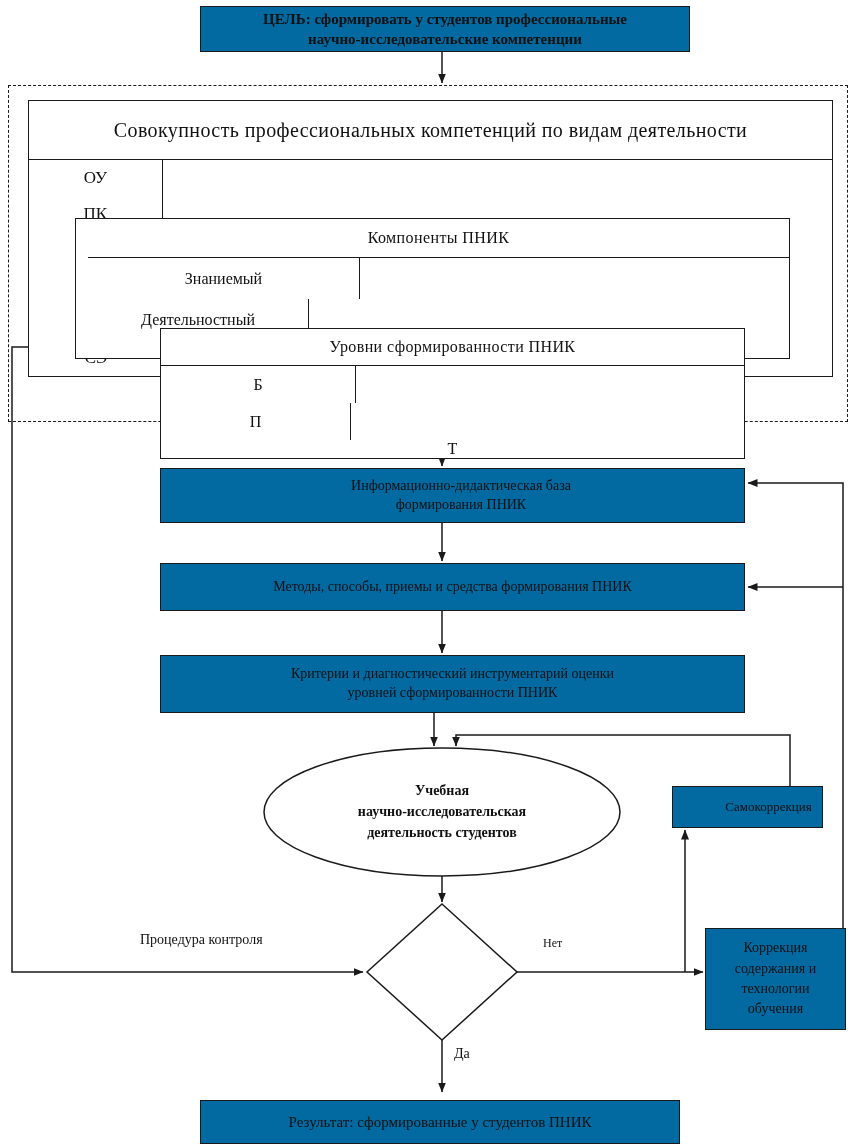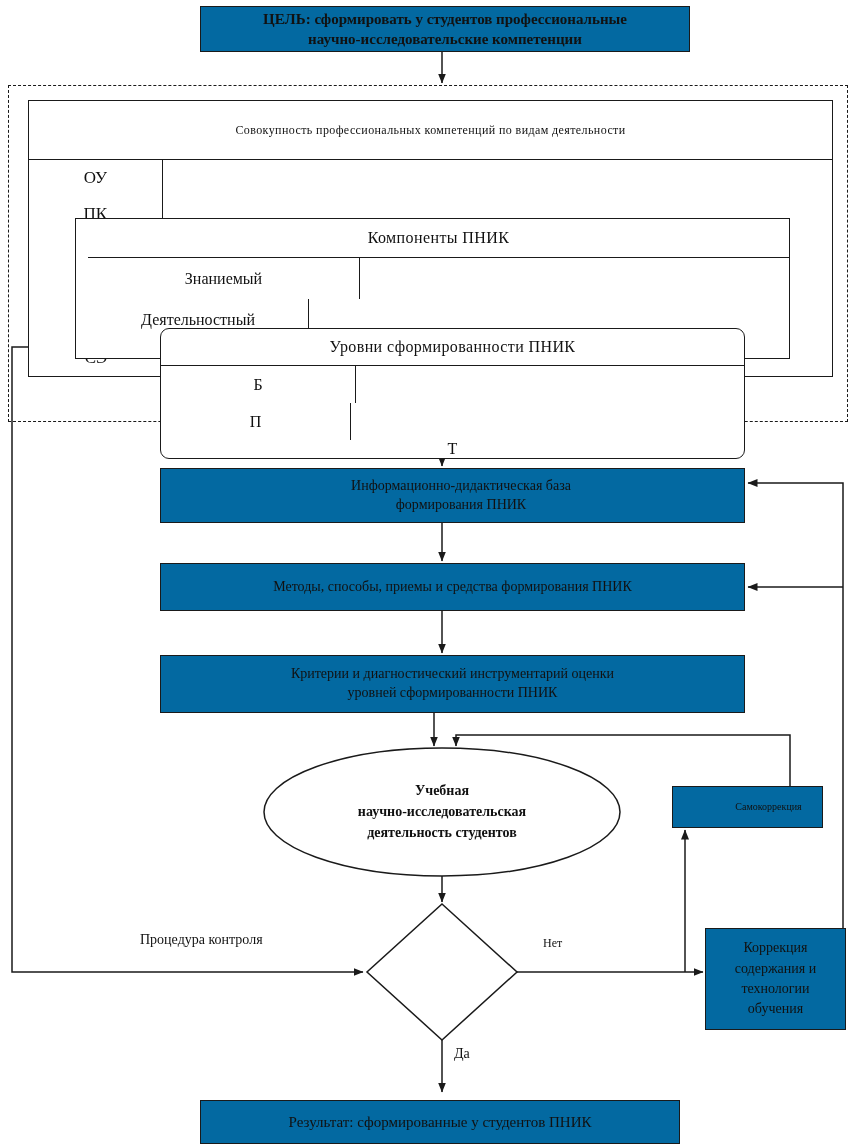--- a/index.html
+++ b/index.html
@@ -10,33 +10,33 @@
   .dashed { position:absolute; left:8px; top:85px; width:840px; height:337px; border:1px dashed #1a1a1a; background:transparent; }
   .box { position:absolute; border:1px solid #1a1a1a; background:#0369a1; display:flex; align-items:center; justify-content:center; text-align:center; white-space:pre-line; line-height:1.35; padding:2px 6px; }
   .tbl { position:absolute; border:1px solid #1a1a1a; background:#fff; }
   .tbl .th { display:flex; align-items:center; justify-content:center; border-bottom:1px solid #1a1a1a; letter-spacing:.4px; text-align:center; }
   .tbl .tr { display:flex;flex-direction:column; }
   .tbl .cell { display:flex; align-items:center; justify-content:center; border-right:1px solid #1a1a1a; }
   .tbl .cell:last-child { border-right:none; }
   .lbl { position:absolute; white-space:pre-line; }
   .goal { left:200px; top:6px; width:490px; height:46px; font-weight:bold; font-size:15px; }
   .tbl1 { left:28px; top:100px; width:805px; font-size:16px; }
-  .tbl1 .th { height:59px; font-size:12px; }
+  .tbl1 .th { height:59px; font-size:20px; }
   .tbl1 .cell { height:36px; width:16.6667%; font-size:17px; }
   .tbl2 { left:75px; top:218px; width:715px;padding-left:12px; }
   .tbl2 .th { height:39px; font-size:16px; }
   .tbl2 .cell { height:41px; font-size:16px; }
-  .tbl3 { left:160px; top:328px; width:585px;border-radius:9px; }
+  .tbl3 { left:160px; top:328px; width:585px; }
   .tbl3 .th { height:37px; font-size:16px; }
   .tbl3 .cell { height:37px; font-size:16px; }
   .boxA { left:160px; top:468px; width:585px; height:55px; font-size:14px;padding-left:23px; }
   .boxB { left:160px; top:563px; width:585px; height:48px; font-size:14px; }
   .boxC { left:160px; top:655px; width:585px; height:58px; font-size:14px; }
   .ellipse-label { left:292px; top:780px; width:300px; text-align:center; font-weight:bold; font-size:14px; line-height:1.5; }
-  .selfcorr { left:672px; top:786px; width:151px; height:42px; font-size:10px;padding-left:48px; }
+  .selfcorr { left:672px; top:786px; width:151px; height:42px; font-size:13px;padding-left:48px; }
   .correction { left:705px; top:928px; width:141px; height:102px; font-size:14px; line-height:1.45; }
   .ctrl-label { left:140px; top:932px; font-size:14px; }
   .no-label { left:543px; top:936px; font-size:12px; }
   .yes-label { left:454px; top:1046px; font-size:14px; }
   .result { left:200px; top:1094px; width:480px; height:44px; font-size:15px;margin-top:6px; }
 </style>
 </head>
 <body>
 
 <div class="stage">

